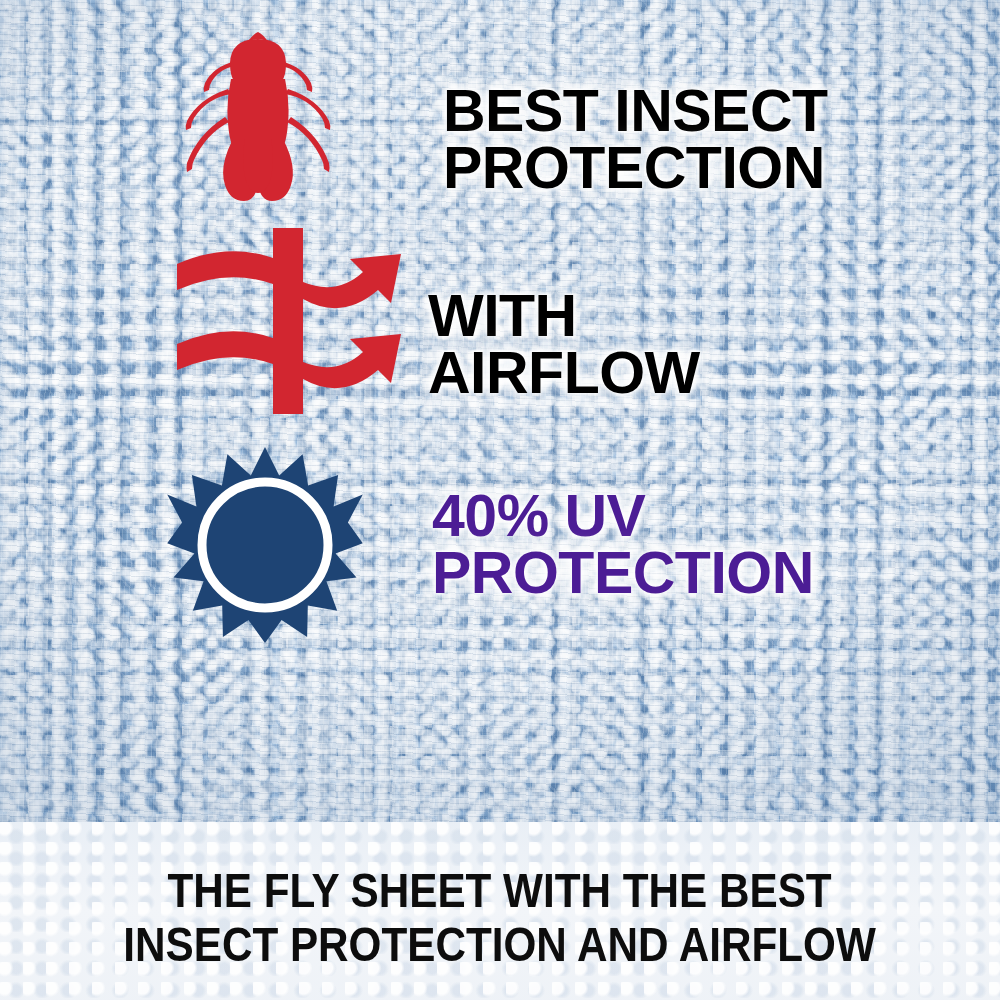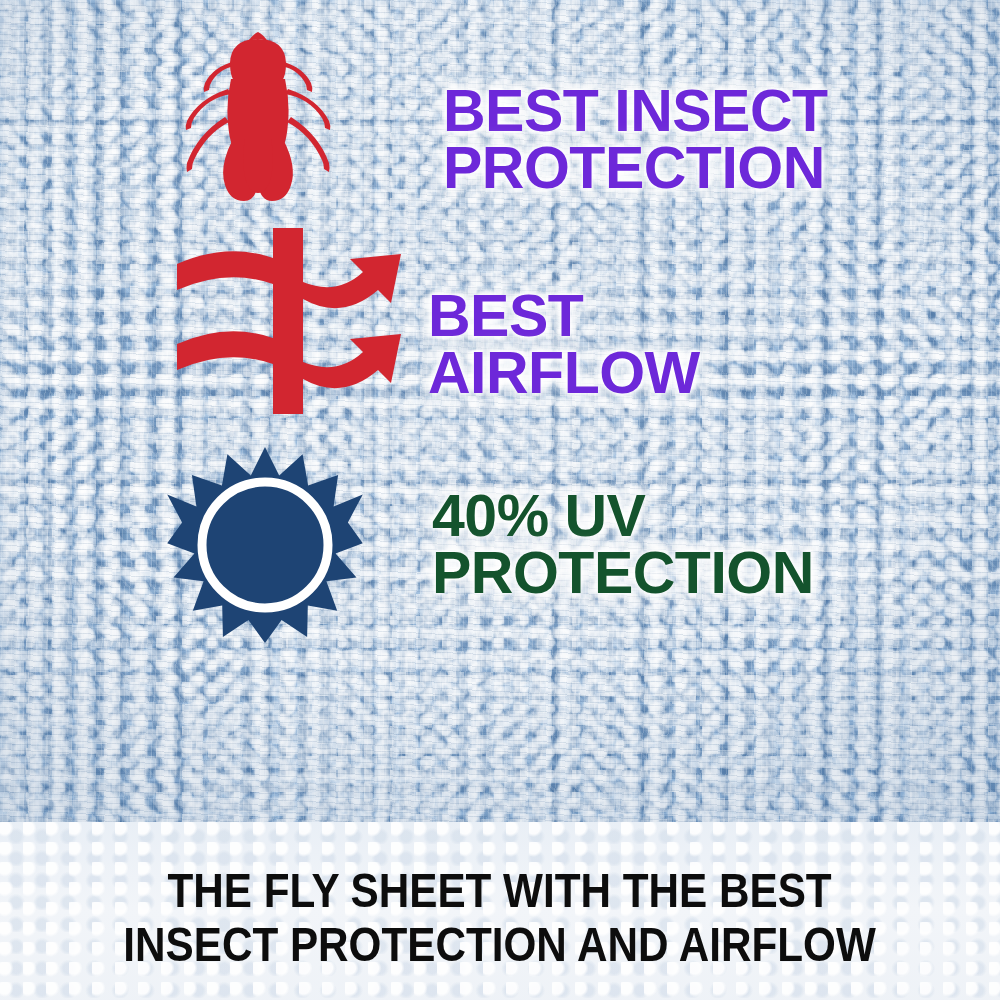--- a/index.html
+++ b/index.html
@@ -89,28 +89,28 @@
     align-items: center;
     justify-content: center;
   }
   .feat-text {
     font-weight: bold;
     line-height: 0.96;
     letter-spacing: -0.5px;
     white-space: pre-line;
   }
   .feat-text.red {
-    color: #6d28d9;
+    color: #000000;
     text-shadow:
       0 0 7px #ffffff, 0 0 7px #ffffff, 0 0 12px #ffffff,
       0 0 16px rgba(255,255,255,.95), 0 0 22px rgba(255,255,255,.75);
     margin-top: 48px;
   }
   .feat-text.navy {
-    color: #14532d;
+    color: #4c1d95;
     text-shadow:
       0 0 7px #ffffff, 0 0 7px #ffffff, 0 0 12px #ffffff,
       0 0 16px rgba(255,255,255,.95), 0 0 22px rgba(255,255,255,.75);
   }
 
   #row-insect   { left: 150px; top: 18px;  width: 840px; height: 195px; }
   #row-airflow  { left: 140px; top: 218px; width: 840px; height: 205px; }
   #row-uv       { left: 150px; top: 437px; width: 840px; height: 215px; }
   #row-durab    { left: 128px; top: 645px; width: 860px; height: 165px; }
 
@@ -204,21 +204,21 @@
             <path d="M22 118 q50 -22 96 -6 l0 26 q-46 -16 -96 6 z"></path>
 
             <rect x="118" y="2" width="30" height="186"></rect>
 
             <path d="M148 56 q34 14 60 -10 l-13 -13 l51 -5 l-10 49 l-13 -13 q-36 31 -75 9 z"></path>
 
             <path d="M148 136 q34 14 60 -10 l-13 -13 l51 -5 l-10 49 l-13 -13 q-36 31 -75 9 z"></path>
           </g>
         </svg>
       </div>
-      <div class="feat-text red">BEST
+      <div class="feat-text red">WITH
 AIRFLOW</div>
     </div>
 
     <div class="feature" id="row-uv">
       <div class="feat-icon">
         <svg width="200" height="200" viewBox="0 0 200 200" aria-hidden="true">
 
           <polygon fill="#1e4474" points="
             100,2 114.2,30.4 137.6,9.2 143.1,40.5 173.1,30.1 168.6,61.6
             197.8,49.4 182.9,77.4 197.8,98.2 170.6,108.6 191.5,132.6 161.4,136.2

